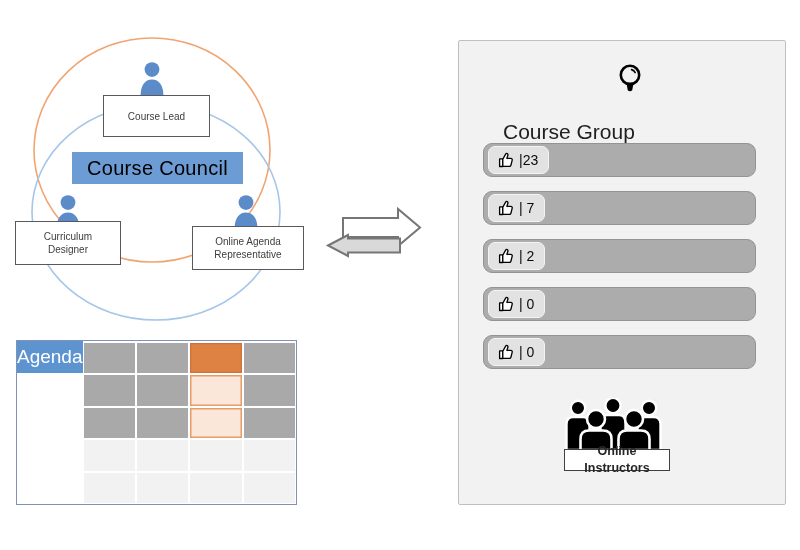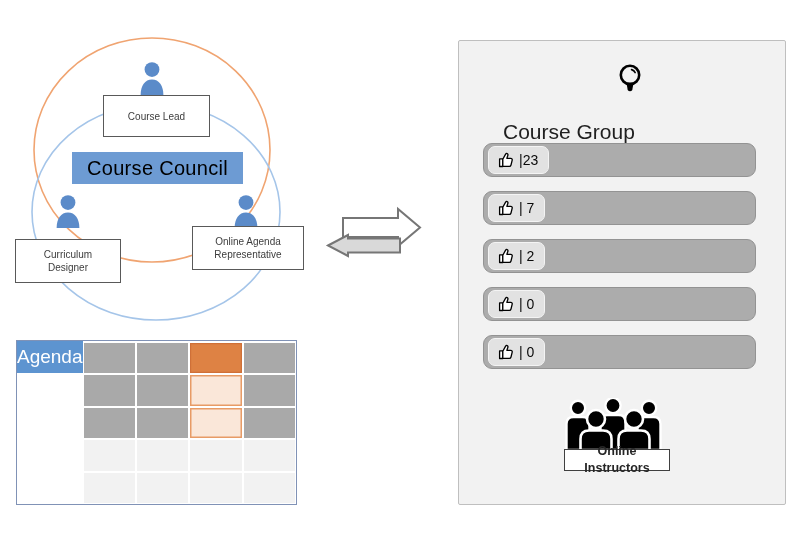--- a/index.html
+++ b/index.html
@@ -92,21 +92,21 @@
   <circle cx="15" cy="7.6" r="7.4" class="person-fill"></circle>
   <path d="M3.6 33 C3.6 23.5 8 17.4 15 17.4 C22 17.4 26.4 23.5 26.4 33 Z" class="person-fill"></path>
 </svg>
 
 <div class="label-box" style="left:103px;top:95px;width:105px;height:40px;">
   <span>Course Lead</span>
 </div>
 <div class="council-banner">
   <span>Course Council</span>
 </div>
-<div class="label-box" style="left:15px;top:239px;width:104px;height:42px;">
+<div class="label-box" style="left:15px;top:221px;width:104px;height:42px;">
   <span>Curriculum
 Designer</span>
 </div>
 <div class="label-box" style="left:192px;top:226px;width:110px;height:42px;">
   <span>Online Agenda
 Representative</span>
 </div>
 
 <div class="agenda">
   <div class="agenda-header">

